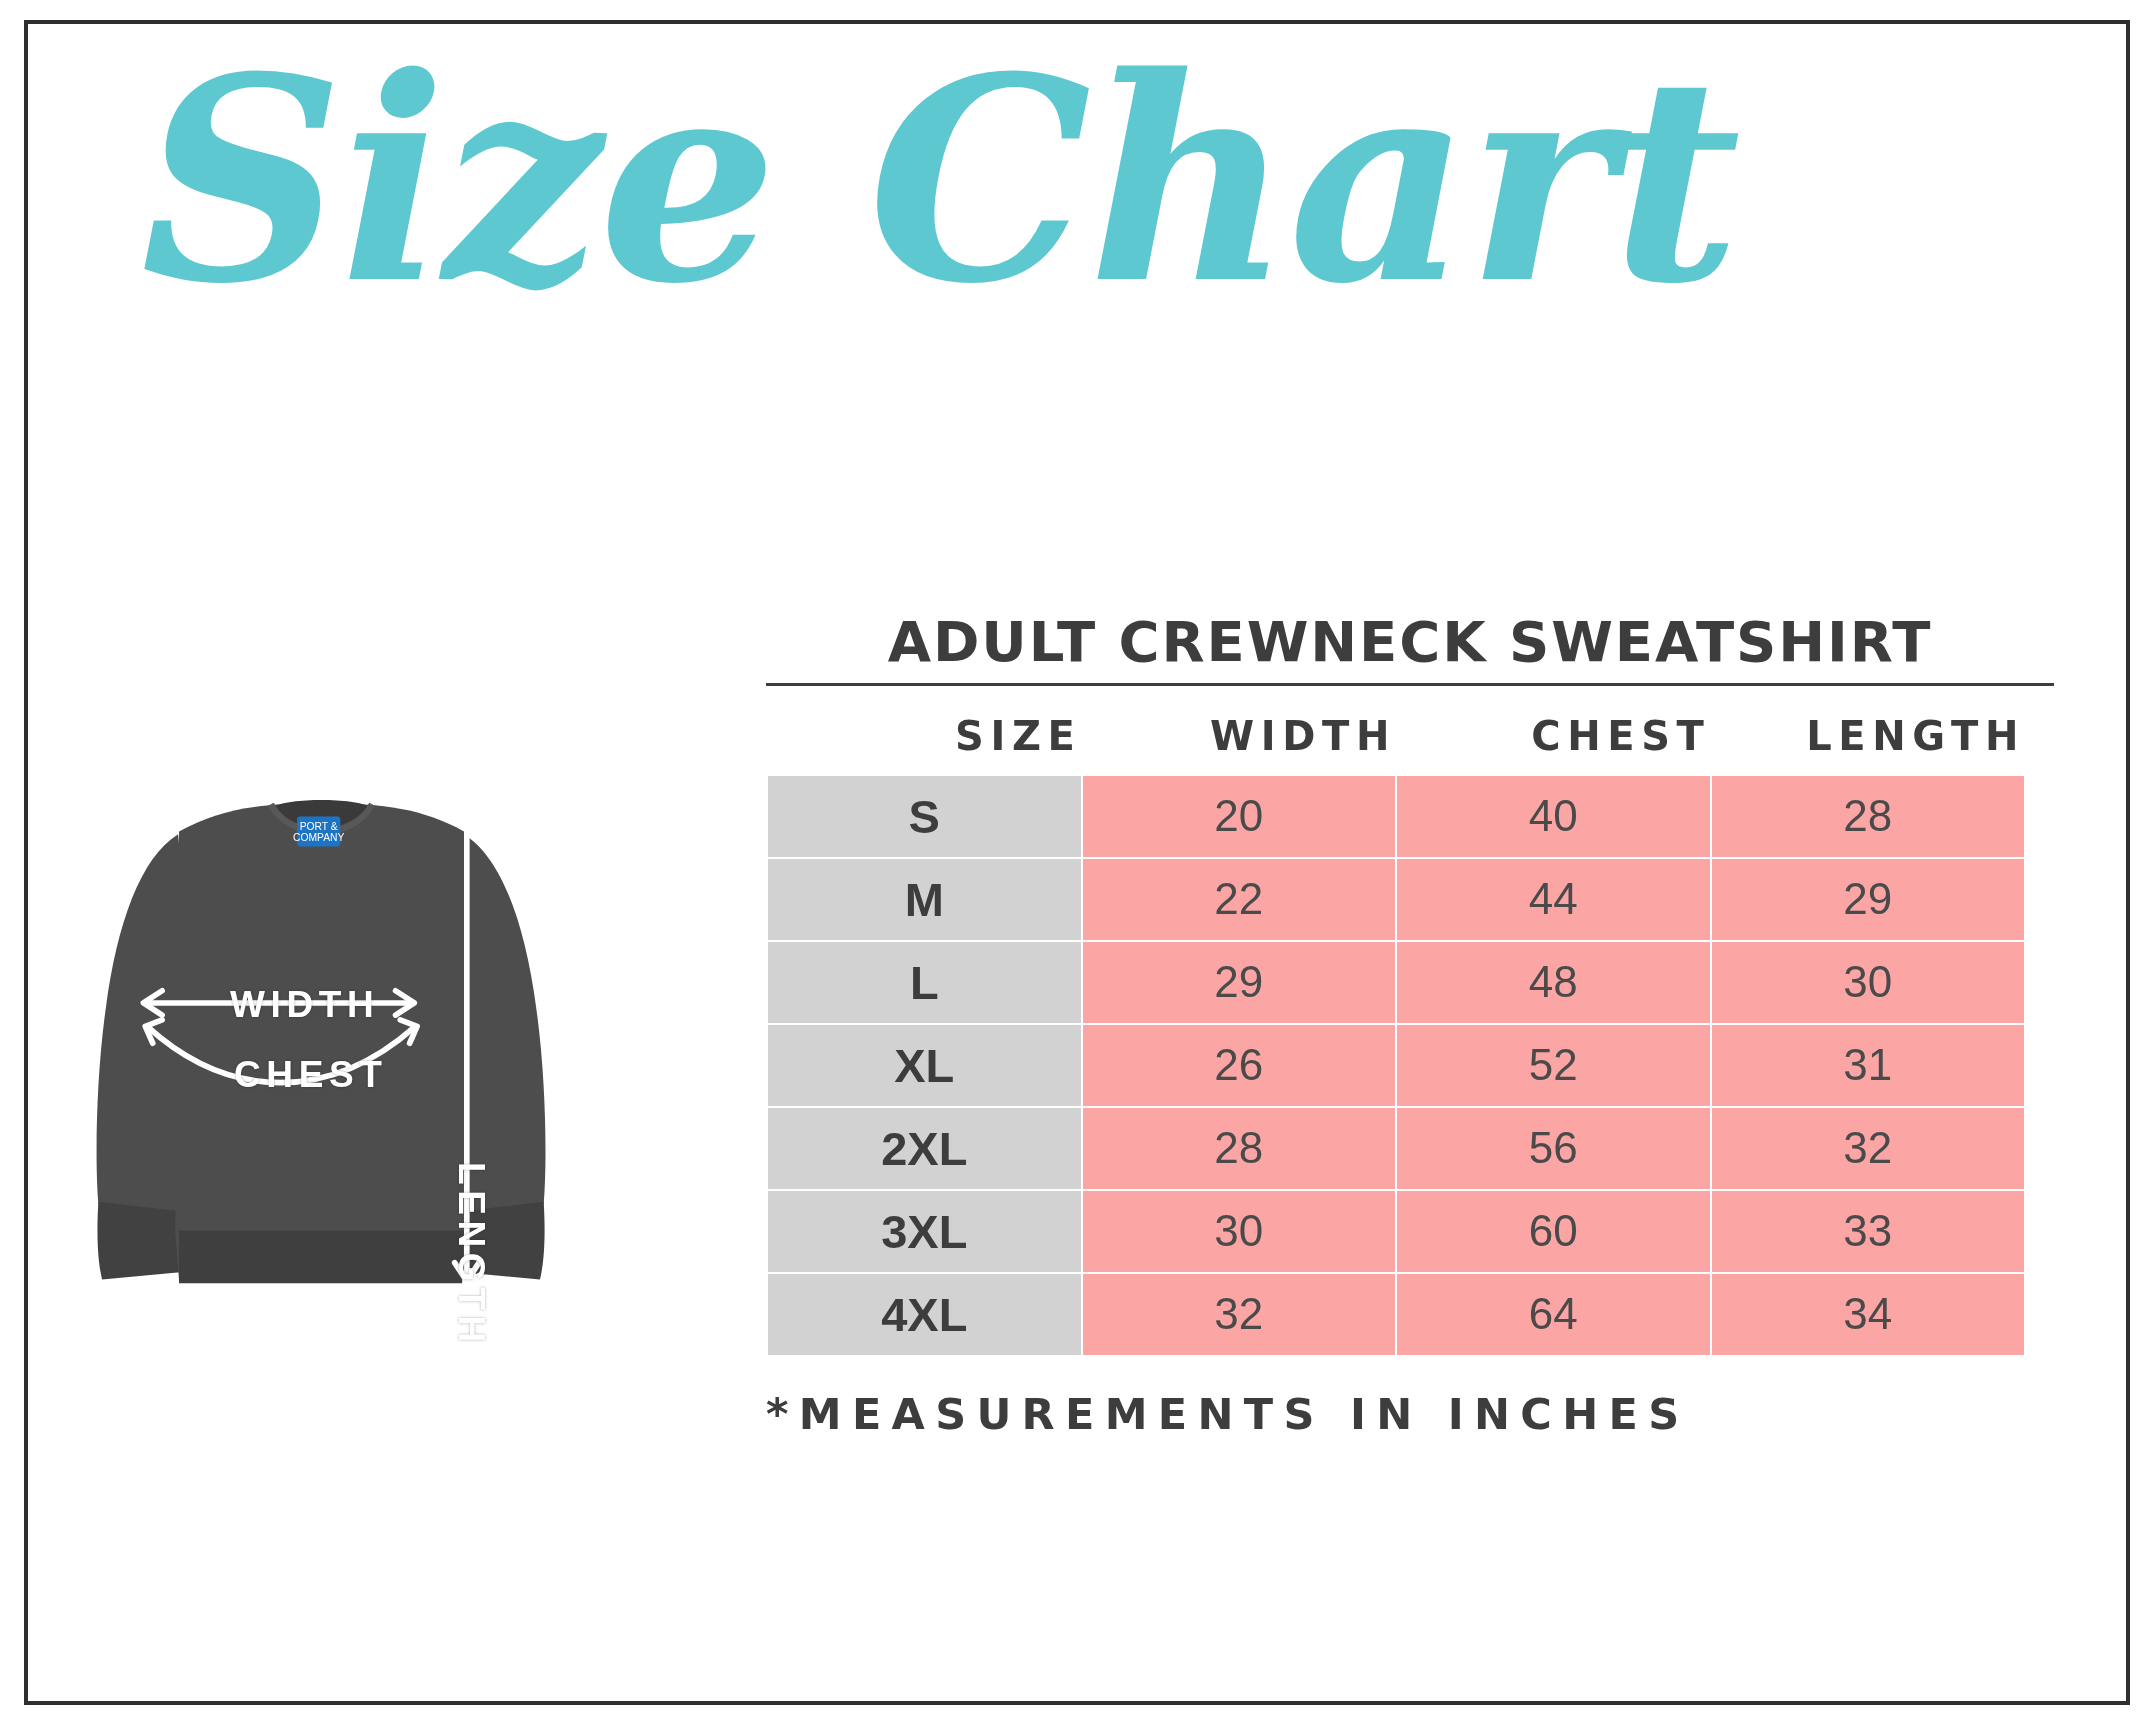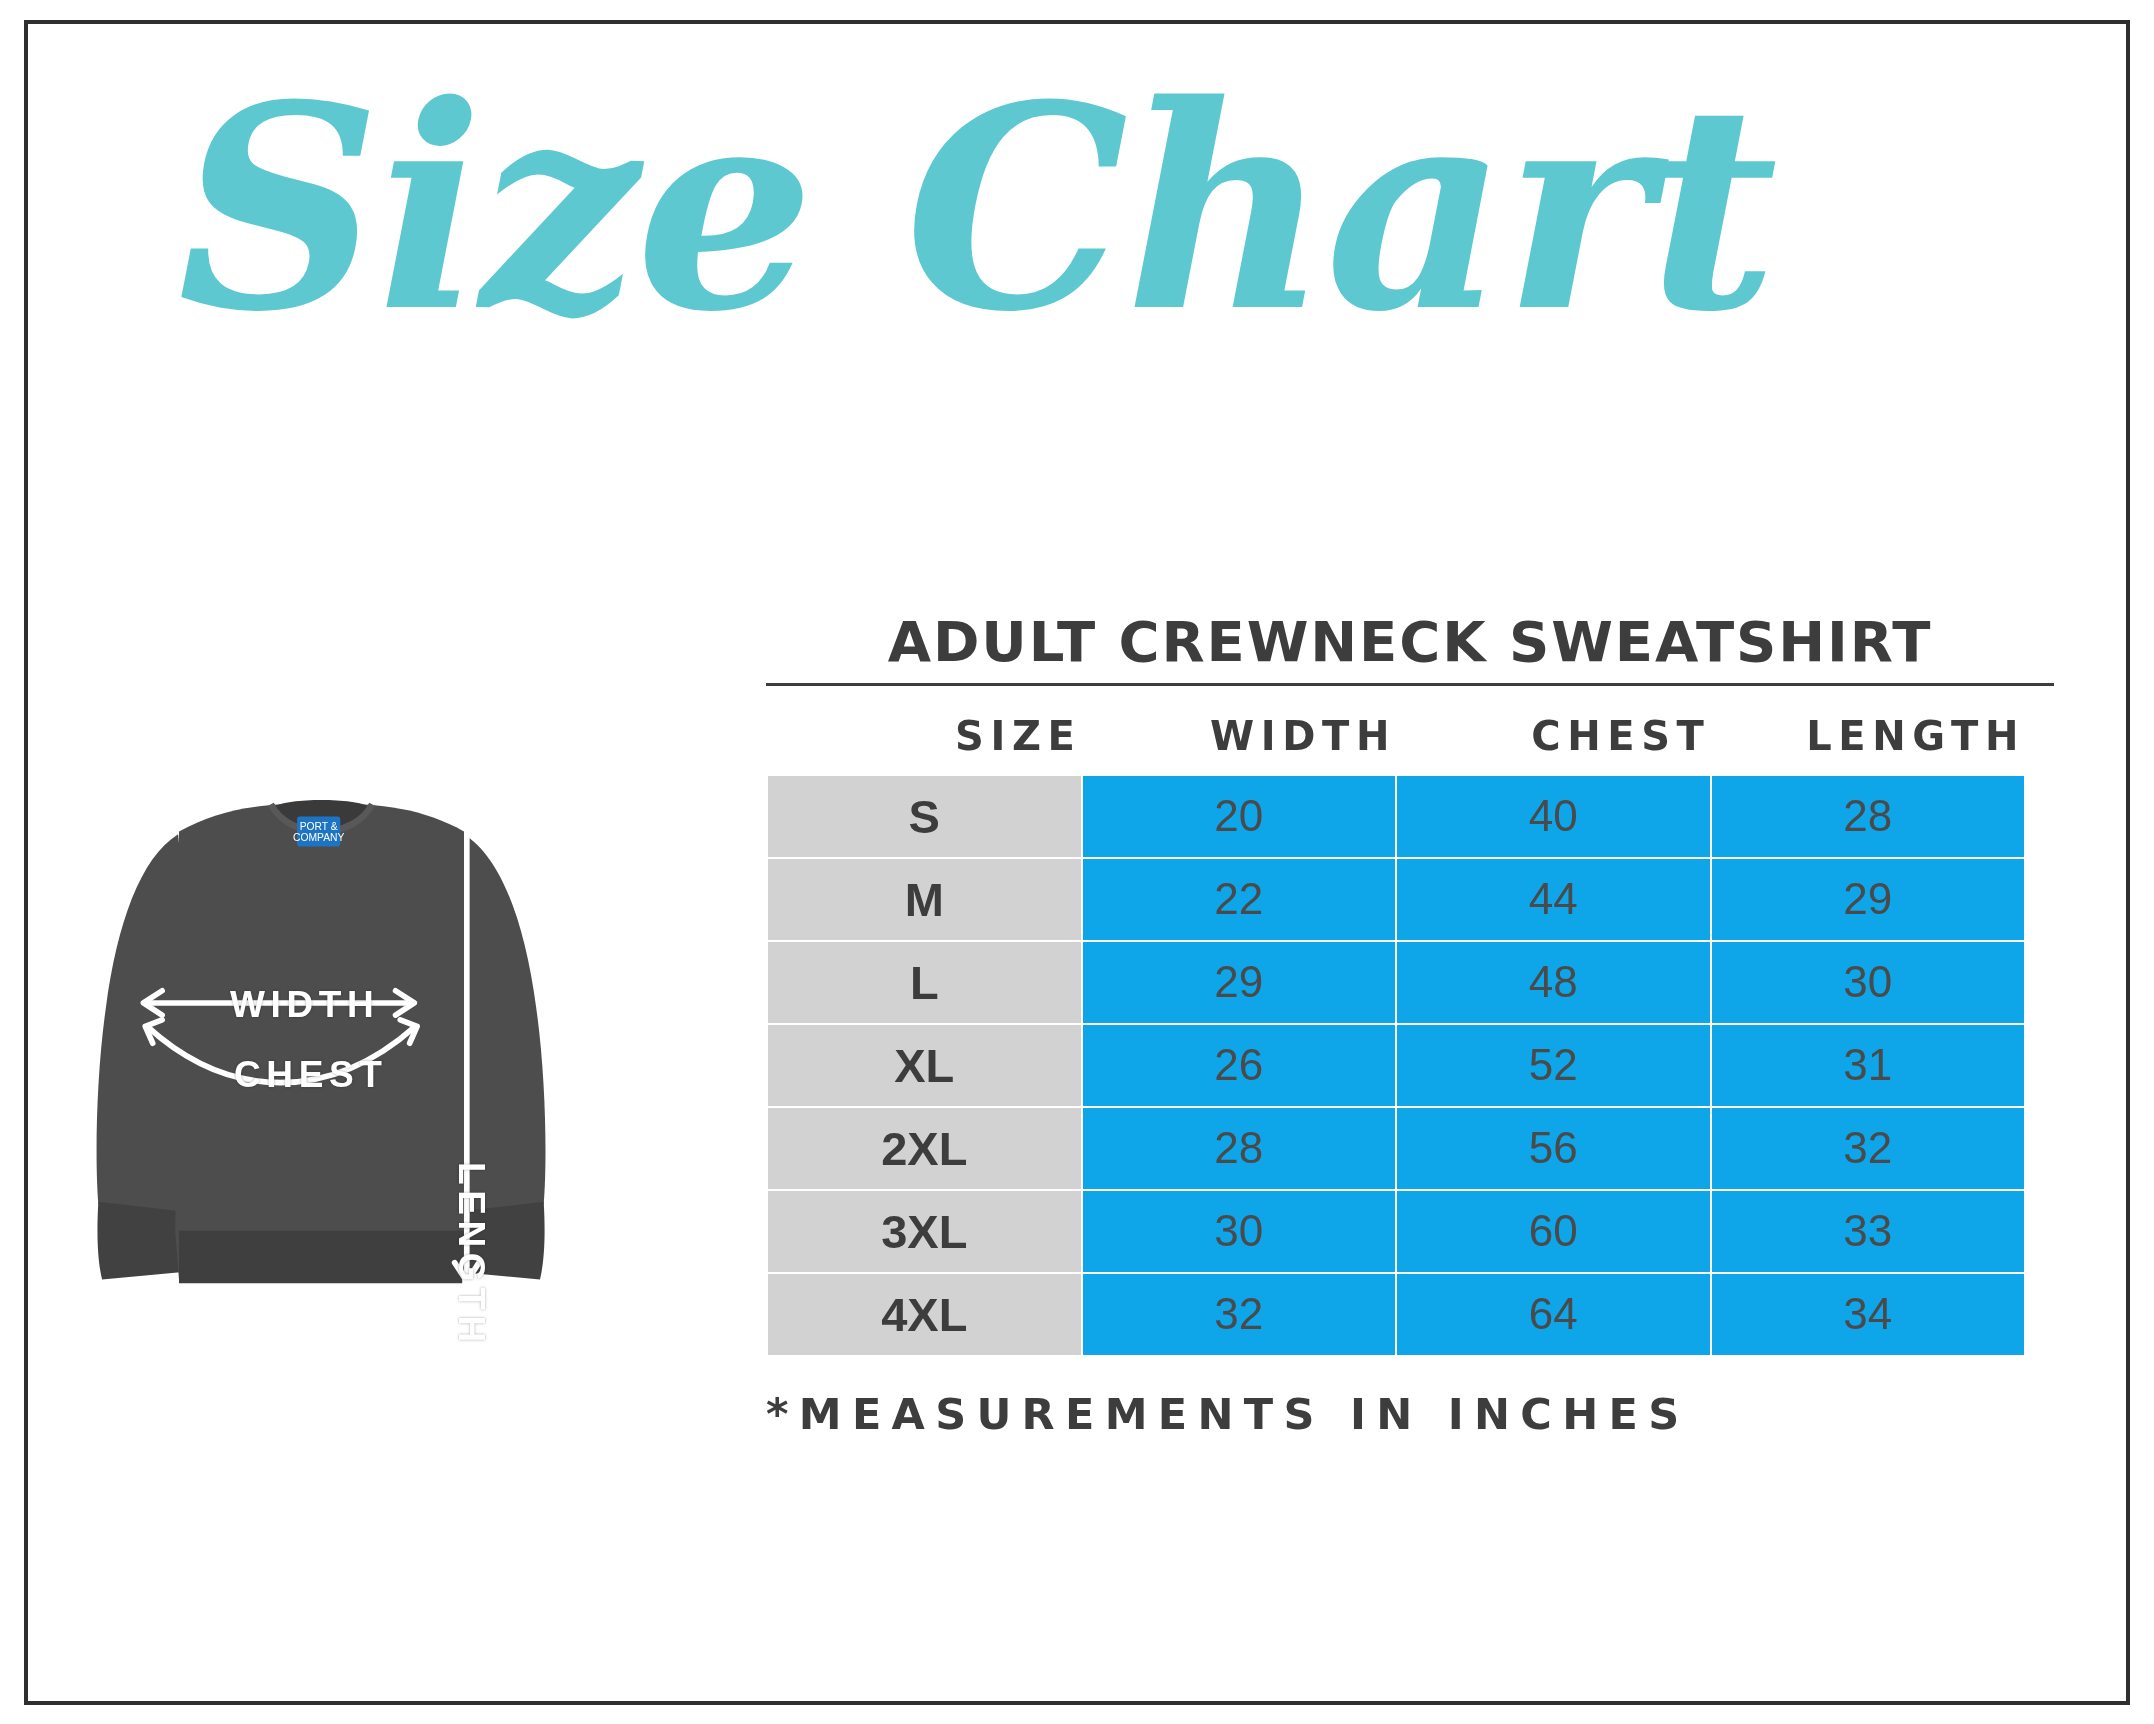--- a/index.html
+++ b/index.html
@@ -24,33 +24,32 @@
     height: 1685px;
     border: 4.7px solid #2f2f2f;
     box-sizing: border-box;
     background: #ffffff;
   }
 
   
   .script-title {
     position: absolute;
     left: 0;
-    top: 68px;
+    top: 40px;
     width: 1878px;
     text-align: center;
     font-family: "DejaVu Serif", serif;
     font-style: italic;
     font-weight: bold;
     font-size: 281px;
     line-height: 1;
     color: #5ec8d0;
     letter-spacing: -3.7px;
     white-space: nowrap;
     user-select: none;
-    margin-left: 37px;
   }
 
   
   .shirt-wrap {
     position: absolute;
     left: 89px;
     top: 792px;
     width: 600px;
     height: 675px;
   }
@@ -119,21 +118,21 @@
     font-family: "Liberation Sans", sans-serif;
   }
   table.size-table tr td:first-child {
     background: #d2d2d2;
     font-weight: bold;
     font-size: 47px;
     color: #3d3d3d;
     width: 290px;
   }
   table.size-table tr td:not(:first-child) {
-    background: #0ea5e9;
+    background: #fca5a5;
   }
   .table-outline {
     border: 2.8px solid #cfcfcf;
   }
 
   .footnote {
     margin-top: 32px;
     text-align: left;
     font-family: "DejaVu Sans", sans-serif;
     font-weight: bold;

